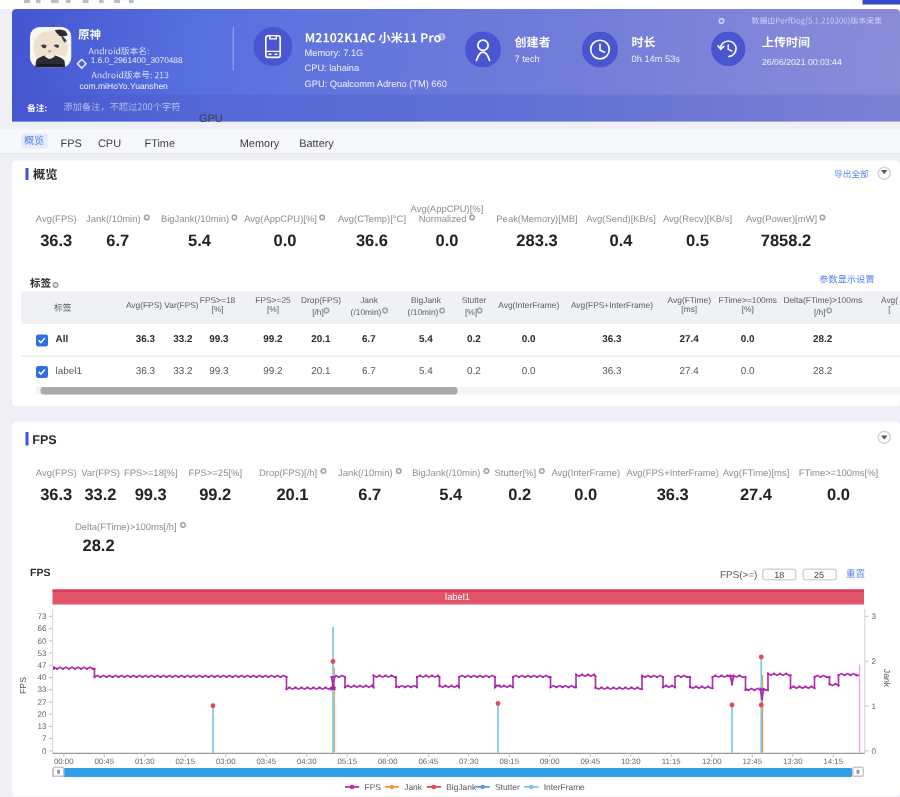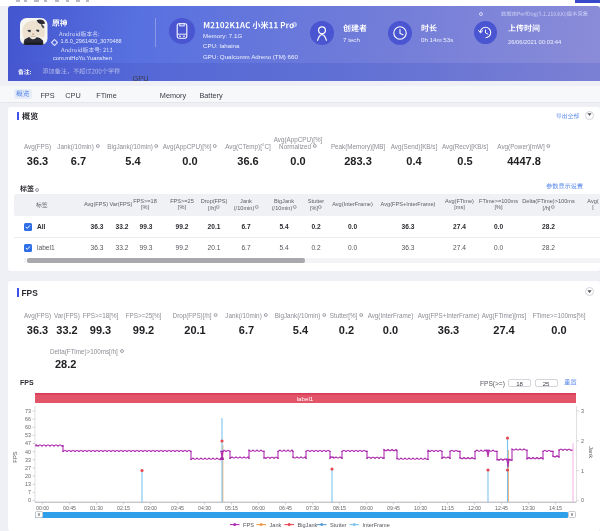--- a/index.html
+++ b/index.html
@@ -139,21 +139,21 @@
 <div class="val cc" style="left:248px;top:154.5px">36.6</div>
 <div class="lbl cc" style="left:298px;top:135.8px;text-align:center">Avg(AppCPU)[%]<br>Normalized&nbsp;<span class="icirc">i</span></div>
 <div class="val cc" style="left:298px;top:154.5px">0.0</div>
 <div class="lbl cc" style="left:358px;top:143.2px">Peak(Memory)[MB]</div>
 <div class="val cc" style="left:358px;top:154.5px">283.3</div>
 <div class="lbl cc" style="left:414px;top:143.2px">Avg(Send)[KB/s]</div>
 <div class="val cc" style="left:414px;top:154.5px">0.4</div>
 <div class="lbl cc" style="left:465px;top:143.2px">Avg(Recv)[KB/s]</div>
 <div class="val cc" style="left:465px;top:154.5px">0.5</div>
 <div class="lbl cc" style="left:524px;top:143.2px">Avg(Power)[mW]&nbsp;<span class="icirc">i</span></div>
-<div class="val cc" style="left:524px;top:154.5px">4447.8</div>
+<div class="val cc" style="left:524px;top:154.5px">7858.2</div>
 <svg style="position:absolute;left:19.5px;top:185.4px" width="14.0" height="8.4" viewBox="0 -6.16 14.0 8.40">
       <path d="M3.3 -5.5V-4.7H6.4V-5.5ZM5.4 -2.2C5.7 -1.5 6.0 -0.5 6.1 0.0L6.8 -0.2C6.7 -0.8 6.4 -1.7 6.1 -2.4ZM3.3 -2.4C3.1 -1.7 2.8 -0.9 2.4 -0.4C2.6 -0.4 2.9 -0.1 3.1 -0.0C3.5 -0.6 3.8 -1.4 4.0 -2.2ZM2.9 -3.8V-3.1H4.3V-0.4C4.3 -0.3 4.3 -0.3 4.2 -0.3C4.1 -0.3 3.8 -0.3 3.5 -0.3C3.6 -0.0 3.8 0.3 3.8 0.6C4.2 0.6 4.6 0.6 4.9 0.4C5.1 0.3 5.2 0.1 5.2 -0.4V-3.1H6.7V-3.8ZM1.2 -6.0V-4.6H0.2V-3.8H1.1C0.9 -3.0 0.5 -2.1 0.1 -1.6C0.3 -1.4 0.5 -1.0 0.5 -0.8C0.8 -1.1 1.0 -1.7 1.2 -2.2V0.6H2.0V-2.7C2.2 -2.4 2.4 -2.1 2.5 -1.9L3.0 -2.5C2.8 -2.7 2.2 -3.4 2.0 -3.6V-3.8H2.9V-4.6H2.0V-6.0Z M9.9 -1.9C10.1 -1.5 10.4 -0.9 10.4 -0.5L11.2 -0.8C11.0 -1.2 10.8 -1.7 10.5 -2.1ZM8.1 -1.7C8.4 -1.3 8.7 -0.8 8.8 -0.5L9.5 -0.8C9.4 -1.2 9.1 -1.7 8.8 -2.0ZM10.4 -4.5C9.7 -3.7 8.4 -3.1 7.2 -2.8C7.4 -2.6 7.6 -2.3 7.7 -2.1C8.1 -2.3 8.6 -2.5 9.0 -2.7V-2.2H11.9V-2.7C12.3 -2.5 12.8 -2.3 13.3 -2.2C13.4 -2.4 13.6 -2.7 13.8 -2.8C12.7 -3.1 11.6 -3.5 11.0 -4.1L11.1 -4.2L10.9 -4.3C11.0 -4.4 11.2 -4.6 11.3 -4.7H11.7C11.9 -4.4 12.1 -4.1 12.2 -3.9L13.0 -4.1C12.9 -4.2 12.7 -4.5 12.6 -4.7H13.6V-5.4H11.7C11.7 -5.5 11.8 -5.7 11.9 -5.8L11.1 -6.0C10.9 -5.6 10.7 -5.2 10.4 -4.9V-5.4H8.8L9.0 -5.8L8.2 -6.0C8.0 -5.3 7.6 -4.6 7.2 -4.2C7.4 -4.1 7.7 -3.9 7.9 -3.8C8.1 -4.0 8.3 -4.4 8.5 -4.7H8.6C8.8 -4.4 8.9 -4.1 9.0 -3.9L9.7 -4.1C9.7 -4.3 9.6 -4.5 9.4 -4.7H10.2L10.2 -4.7C10.4 -4.6 10.6 -4.5 10.8 -4.4ZM11.5 -2.9H9.5C9.8 -3.1 10.2 -3.4 10.5 -3.7C10.8 -3.4 11.1 -3.1 11.5 -2.9ZM12.1 -2.1C11.9 -1.5 11.6 -0.8 11.3 -0.3H7.4V0.5H13.6V-0.3H12.2C12.4 -0.8 12.7 -1.4 12.9 -1.9Z" fill="#2b2b31"></path>
     </svg>
 <div class="abs" style="left:34.5px;top:187.5px;width:4.6px;height:4.6px;border-radius:50%;border:0.5px solid #9a9aa2;color:#9a9aa2;font-size:3.8px;line-height:4.6px;text-align:center">i</div>
 <svg style="position:absolute;left:546px;top:182.8px" width="37.2" height="7.4" viewBox="0 -5.46 37.2 7.44">
       <path d="M3.4 -2.5C3.0 -2.2 2.2 -1.9 1.6 -1.8C1.7 -1.7 1.8 -1.5 1.9 -1.4C2.5 -1.6 3.3 -1.9 3.8 -2.3ZM3.9 -1.8C3.4 -1.4 2.4 -1.0 1.5 -0.9C1.6 -0.8 1.7 -0.6 1.7 -0.5C2.7 -0.7 3.7 -1.1 4.3 -1.6ZM4.7 -1.1C4.0 -0.4 2.6 -0.0 1.1 0.1C1.2 0.2 1.3 0.4 1.3 0.5C2.9 0.3 4.4 -0.1 5.1 -0.9ZM1.1 -3.7C1.3 -3.7 1.4 -3.7 2.5 -3.8C2.4 -3.6 2.3 -3.4 2.2 -3.2H0.3V-2.8H1.9C1.5 -2.3 0.9 -1.9 0.2 -1.6C0.3 -1.5 0.5 -1.3 0.6 -1.2C1.3 -1.6 2.0 -2.1 2.5 -2.8H3.8C4.2 -2.1 5.0 -1.6 5.7 -1.2C5.7 -1.4 5.9 -1.5 6.0 -1.6C5.4 -1.8 4.7 -2.3 4.3 -2.8H5.9V-3.2H2.7C2.9 -3.4 3.0 -3.6 3.0 -3.8L4.8 -3.9C4.9 -3.8 5.1 -3.6 5.2 -3.5L5.5 -3.8C5.2 -4.2 4.5 -4.7 3.9 -5.0L3.6 -4.8C3.8 -4.6 4.1 -4.4 4.3 -4.3L1.9 -4.2C2.3 -4.4 2.7 -4.7 3.1 -5.0L2.7 -5.2C2.2 -4.8 1.6 -4.4 1.4 -4.3C1.2 -4.2 1.1 -4.1 1.0 -4.1C1.0 -4.0 1.1 -3.8 1.1 -3.7Z M8.9 -5.1C8.8 -4.8 8.6 -4.5 8.5 -4.3L8.8 -4.1C8.9 -4.3 9.2 -4.6 9.3 -4.9ZM6.7 -4.9C6.9 -4.7 7.1 -4.3 7.1 -4.1L7.5 -4.3C7.4 -4.5 7.3 -4.8 7.1 -5.1ZM8.7 -1.6C8.6 -1.3 8.4 -1.0 8.2 -0.8C7.9 -0.9 7.7 -1.0 7.5 -1.1C7.5 -1.3 7.6 -1.4 7.7 -1.6ZM6.9 -0.9C7.2 -0.8 7.5 -0.7 7.8 -0.5C7.4 -0.2 7.0 -0.0 6.5 0.1C6.5 0.2 6.6 0.3 6.7 0.4C7.2 0.3 7.8 0.0 8.2 -0.3C8.4 -0.2 8.6 -0.1 8.8 0.0L9.1 -0.3C8.9 -0.4 8.7 -0.5 8.5 -0.6C8.9 -0.9 9.1 -1.4 9.3 -1.9L9.0 -2.0L8.9 -2.0H7.9L8.1 -2.3L7.6 -2.4C7.6 -2.3 7.5 -2.1 7.5 -2.0H6.6V-1.6H7.3C7.2 -1.4 7.0 -1.1 6.9 -0.9ZM7.8 -5.2V-4.1H6.5V-3.7H7.7C7.4 -3.3 6.9 -2.9 6.4 -2.7C6.5 -2.6 6.6 -2.4 6.7 -2.3C7.1 -2.5 7.5 -2.9 7.8 -3.3V-2.5H8.2V-3.3C8.5 -3.1 8.9 -2.8 9.1 -2.7L9.3 -3.0C9.2 -3.1 8.6 -3.5 8.3 -3.7H9.5V-4.1H8.2V-5.2ZM10.1 -5.2C9.9 -4.1 9.7 -3.0 9.2 -2.4C9.3 -2.3 9.5 -2.2 9.5 -2.1C9.7 -2.3 9.8 -2.6 10.0 -2.9C10.1 -2.3 10.3 -1.7 10.5 -1.2C10.2 -0.6 9.7 -0.2 9.0 0.1C9.1 0.2 9.2 0.4 9.3 0.5C9.9 0.2 10.4 -0.3 10.7 -0.8C11.0 -0.3 11.4 0.1 11.9 0.4C12.0 0.3 12.1 0.2 12.2 0.1C11.7 -0.2 11.3 -0.7 11.0 -1.2C11.3 -1.9 11.5 -2.6 11.7 -3.6H12.1V-4.0H10.3C10.4 -4.4 10.5 -4.7 10.5 -5.1ZM11.2 -3.6C11.1 -2.9 11.0 -2.2 10.7 -1.7C10.5 -2.3 10.3 -2.9 10.2 -3.6Z M13.9 -3.5H17.1V-2.9H13.9ZM13.9 -4.5H17.1V-3.9H13.9ZM13.5 -4.9V-2.5H17.6V-4.9ZM17.5 -2.0C17.3 -1.6 16.9 -1.1 16.6 -0.8L17.0 -0.6C17.3 -0.9 17.6 -1.4 17.9 -1.9ZM13.2 -1.8C13.4 -1.4 13.7 -0.9 13.9 -0.6L14.2 -0.8C14.1 -1.1 13.8 -1.6 13.5 -2.0ZM15.9 -2.3V-0.2H15.0V-2.3H14.6V-0.2H12.6V0.2H18.4V-0.2H16.4V-2.3Z M20.1 -2.2C19.8 -1.5 19.3 -0.8 18.8 -0.3C18.9 -0.3 19.1 -0.1 19.2 -0.1C19.7 -0.5 20.2 -1.3 20.5 -2.0ZM22.8 -2.0C23.3 -1.4 23.8 -0.6 23.9 -0.1L24.4 -0.3C24.2 -0.8 23.7 -1.6 23.3 -2.2ZM19.5 -4.7V-4.3H23.9V-4.7ZM19.0 -3.2V-2.8H21.5V-0.1C21.5 -0.0 21.4 0.0 21.3 0.0C21.2 0.0 20.8 0.0 20.4 0.0C20.4 0.1 20.5 0.3 20.5 0.5C21.1 0.5 21.4 0.5 21.7 0.4C21.9 0.3 22.0 0.2 22.0 -0.1V-2.8H24.4V-3.2Z M25.6 -4.8C25.9 -4.5 26.3 -4.1 26.5 -3.8L26.8 -4.2C26.6 -4.4 26.2 -4.8 25.9 -5.1ZM25.1 -3.3V-2.8H25.9V-0.6C25.9 -0.3 25.7 -0.1 25.6 -0.0C25.7 0.1 25.8 0.3 25.9 0.4C26.0 0.2 26.1 0.1 27.2 -0.7C27.2 -0.8 27.1 -1.0 27.1 -1.1L26.4 -0.6V-3.3ZM27.8 -5.0V-4.3C27.8 -3.8 27.7 -3.3 26.9 -3.0C27.0 -2.9 27.1 -2.7 27.2 -2.6C28.1 -3.0 28.3 -3.7 28.3 -4.3V-4.6H29.4V-3.6C29.4 -3.1 29.5 -2.9 29.9 -2.9C30.0 -2.9 30.3 -2.9 30.4 -2.9C30.5 -2.9 30.6 -2.9 30.7 -2.9C30.7 -3.0 30.7 -3.2 30.7 -3.3C30.6 -3.3 30.4 -3.3 30.4 -3.3C30.3 -3.3 30.0 -3.3 29.9 -3.3C29.8 -3.3 29.8 -3.4 29.8 -3.5V-5.0ZM29.8 -2.0C29.6 -1.5 29.2 -1.1 28.8 -0.8C28.4 -1.1 28.1 -1.6 27.9 -2.0ZM27.2 -2.5V-2.0H27.5L27.4 -2.0C27.7 -1.4 28.0 -0.9 28.5 -0.5C28.0 -0.2 27.5 -0.0 26.9 0.1C27.0 0.2 27.1 0.4 27.1 0.5C27.7 0.3 28.3 0.1 28.8 -0.2C29.3 0.1 29.8 0.4 30.5 0.5C30.5 0.4 30.7 0.2 30.8 0.1C30.2 -0.0 29.6 -0.2 29.2 -0.5C29.7 -1.0 30.1 -1.6 30.4 -2.4L30.1 -2.5L30.0 -2.5Z M35.0 -4.6H36.1V-4.1H35.0ZM33.6 -4.6H34.6V-4.1H33.6ZM32.2 -4.6H33.2V-4.1H32.2ZM32.2 -2.6V-0.0H31.4V0.3H36.9V-0.0H36.0V-2.6H34.1L34.2 -3.0H36.7V-3.4H34.2L34.3 -3.7H36.5V-5.0H31.7V-3.7H33.8L33.8 -3.4H31.4V-3.0H33.7L33.6 -2.6ZM32.6 -0.0V-0.4H35.6V-0.0ZM32.6 -1.7H35.6V-1.3H32.6ZM32.6 -2.0V-2.3H35.6V-2.0ZM32.6 -1.1H35.6V-0.7H32.6Z" fill="#4c7fe8"></path>
     </svg>
 <div class="abs" style="left:14px;top:194px;width:586px;height:22px;background:#eff1f4;border-radius:2px 0 0 2px"></div>
 <svg style="position:absolute;left:36px;top:201.8px" width="11.6" height="7.0" viewBox="0 -5.10 11.6 6.96">
       <path d="M2.7 -4.4V-4.0H5.2V-4.4ZM4.5 -1.9C4.8 -1.3 5.1 -0.6 5.2 -0.1L5.6 -0.2C5.5 -0.7 5.2 -1.4 4.9 -2.0ZM2.8 -2.0C2.7 -1.4 2.4 -0.7 2.1 -0.3C2.2 -0.3 2.4 -0.2 2.5 -0.1C2.8 -0.5 3.1 -1.2 3.2 -1.9ZM2.4 -3.0V-2.6H3.7V-0.1C3.7 -0.0 3.7 -0.0 3.6 0.0C3.5 0.0 3.2 0.0 2.9 -0.0C3.0 0.1 3.1 0.3 3.1 0.4C3.5 0.4 3.7 0.4 3.9 0.4C4.1 0.3 4.1 0.2 4.1 -0.1V-2.6H5.5V-3.0ZM1.2 -4.9V-3.6H0.3V-3.2H1.1C0.9 -2.5 0.5 -1.7 0.1 -1.2C0.2 -1.1 0.3 -1.0 0.4 -0.8C0.7 -1.2 1.0 -1.8 1.2 -2.4V0.5H1.6V-2.6C1.8 -2.3 2.0 -1.9 2.1 -1.7L2.4 -2.1C2.3 -2.3 1.8 -2.9 1.6 -3.1V-3.2H2.4V-3.6H1.6V-4.9Z M8.3 -1.6C8.5 -1.2 8.7 -0.7 8.8 -0.4L9.1 -0.6C9.1 -0.9 8.8 -1.4 8.6 -1.8ZM6.8 -1.5C7.1 -1.1 7.3 -0.6 7.5 -0.3L7.8 -0.5C7.7 -0.8 7.4 -1.3 7.2 -1.6ZM9.9 -2.3H7.5V-2.0H9.9ZM9.1 -4.9C9.0 -4.5 8.7 -4.1 8.4 -3.8C8.5 -3.8 8.6 -3.7 8.6 -3.6C8.1 -3.0 7.0 -2.4 6.0 -2.1C6.1 -2.1 6.2 -1.9 6.3 -1.8C6.7 -1.9 7.1 -2.1 7.5 -2.3C7.9 -2.6 8.4 -2.9 8.7 -3.2C9.3 -2.6 10.3 -2.1 11.1 -1.9C11.2 -2.0 11.3 -2.1 11.4 -2.2C10.5 -2.4 9.5 -2.9 8.9 -3.4L9.1 -3.5L8.9 -3.6C8.9 -3.8 9.0 -3.9 9.1 -4.0H9.7C9.8 -3.8 10.0 -3.4 10.1 -3.2L10.5 -3.3C10.5 -3.5 10.3 -3.8 10.1 -4.0H11.2V-4.4H9.3C9.4 -4.5 9.5 -4.7 9.5 -4.8ZM6.9 -4.9C6.7 -4.3 6.4 -3.8 6.0 -3.4C6.1 -3.3 6.3 -3.2 6.4 -3.1C6.6 -3.4 6.8 -3.7 6.9 -4.0H7.2C7.3 -3.7 7.5 -3.4 7.5 -3.2L7.9 -3.4C7.9 -3.5 7.8 -3.8 7.6 -4.0H8.6V-4.4H7.1C7.2 -4.5 7.2 -4.7 7.3 -4.8ZM10.2 -1.7C10.0 -1.2 9.6 -0.5 9.3 -0.1H6.2V0.3H11.2V-0.1H9.8C10.1 -0.5 10.4 -1.1 10.6 -1.6Z" fill="#5c5c64"></path>

